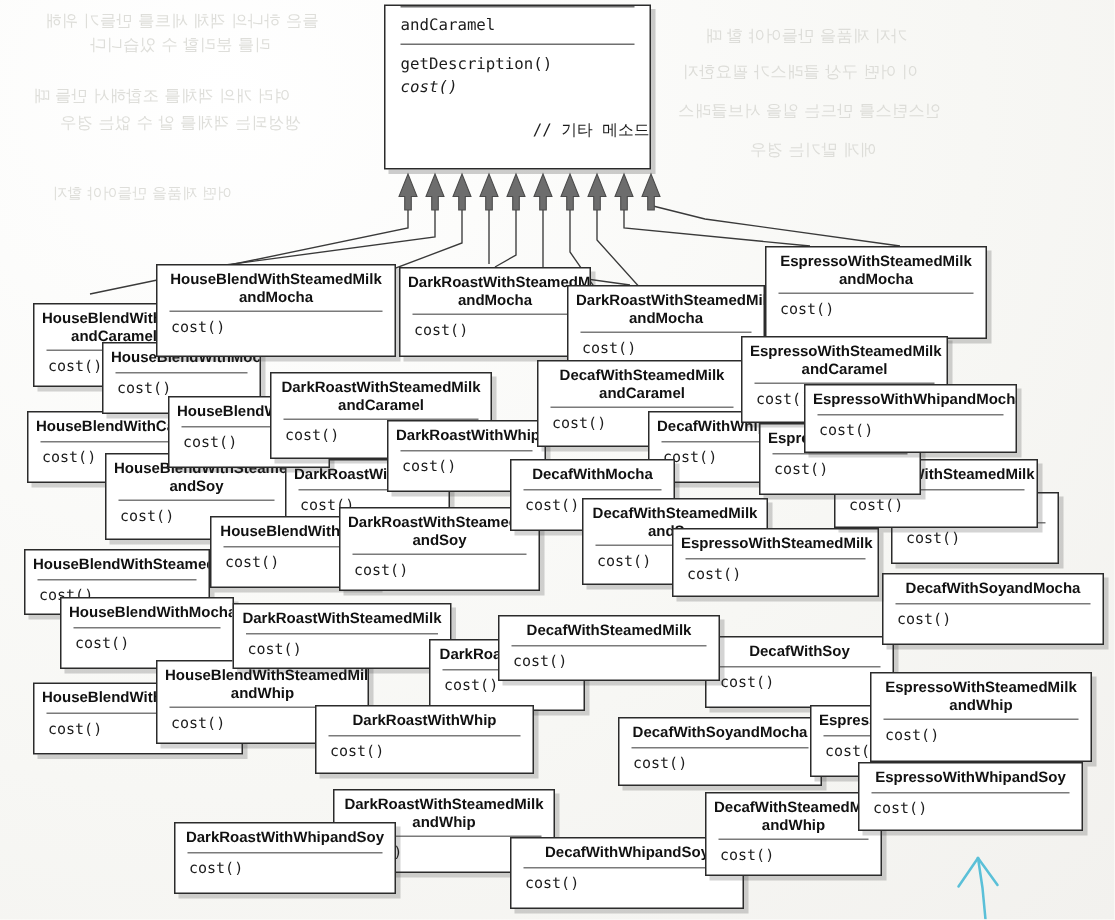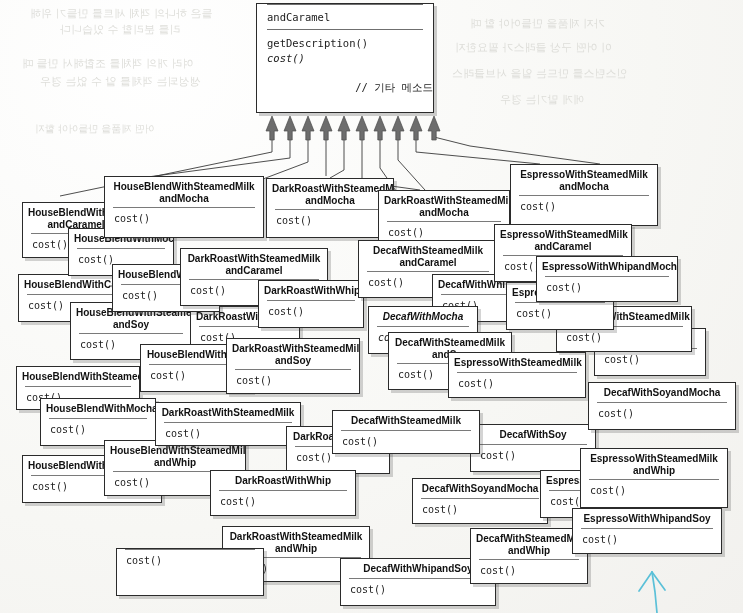--- a/index.html
+++ b/index.html
@@ -262,35 +262,36 @@
         <div class="sep"></div>
         <div class="cop">cost()</div>
       </div>
       <div class="cls" style="left: 222px; top: 526px; width: 148px; height: 56px; z-index: 123;">
         <div class="cname">DarkRoastWithSteamedMilk
 andWhip</div>
         <div class="sep"></div>
         <div class="cop">cost()</div>
       </div>
       <div class="cls" style="left: 116px; top: 548px; width: 148px; height: 48px; z-index: 124;">
+        <div class="cname">DarkRoastWithWhipandSoy</div>
         <div class="sep"></div>
         <div class="cop">cost()</div>
       </div>
       <div class="cls" style="left: 358px; top: 240px; width: 140px; height: 58px; z-index: 125;">
         <div class="cname">DecafWithSteamedMilk
 andCaramel</div>
         <div class="sep"></div>
         <div class="cop">cost()</div>
       </div>
       <div class="cls" style="left: 432px; top: 274px; width: 104px; height: 48px; z-index: 126;">
         <div class="cname">DecafWithWhipandMocha</div>
         <div class="sep"></div>
         <div class="cop">cost()</div>
       </div>
-      <div class="cls" style="left: 368px; top: 306px; width: 110px; height: 48px; z-index: 127; font-style: italic;">
+      <div class="cls" style="left: 340px; top: 306px; width: 110px; height: 48px; z-index: 127;">
         <div class="cname">DecafWithMocha</div>
         <div class="sep"></div>
         <div class="cop">cost()</div>
       </div>
       <div class="cls" style="left: 388px; top: 332px; width: 124px; height: 58px; z-index: 128;">
         <div class="cname">DecafWithSteamedMilk
 andSoy</div>
         <div class="sep"></div>
         <div class="cop">cost()</div>
       </div>

